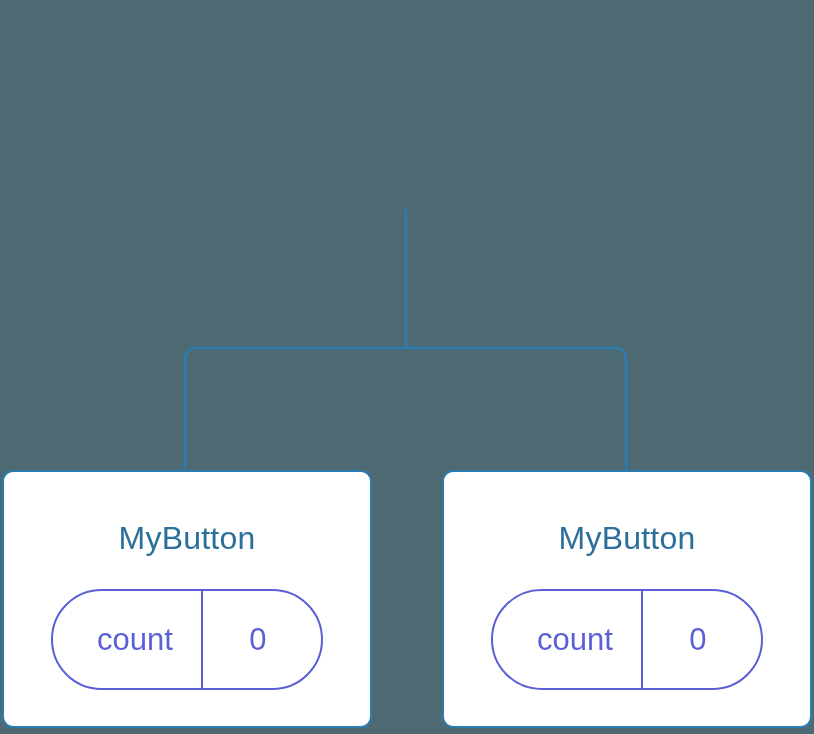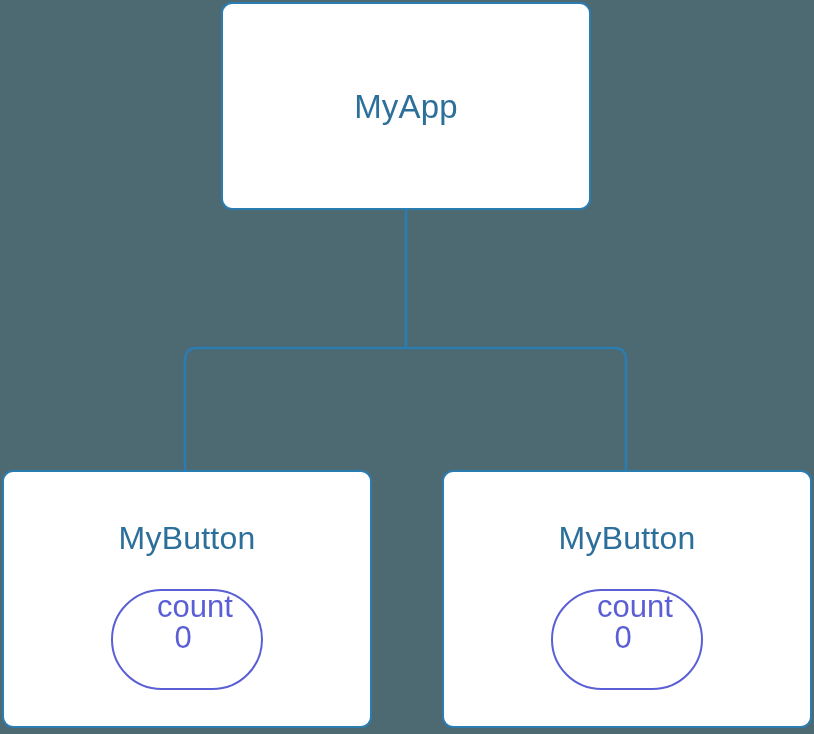--- a/index.html
+++ b/index.html
@@ -81,21 +81,20 @@
   .state-pill {
     margin-top: 35px;
     height: 101px;
     display: flex;
     align-items: stretch;
     border: 2px solid #5b5fd6;
     border-radius: 52px;
     box-sizing: border-box;
     background: #ffffff;
     overflow: hidden;
-    flex-direction: column;
   }
   .pill-key {
     display: flex;
     align-items: center;
     justify-content: center;
     padding: 0 28px 0 44px;
     color: #5b5fd6;
     font-size: 31px;
     line-height: 1;
     white-space: nowrap;
@@ -124,23 +123,20 @@
 
   <svg id="connectors" viewBox="0 0 814 734" xmlns="http://www.w3.org/2000/svg">
 
     <path d="M 406 209 L 406 348" fill="none" stroke="#2b7cb0" stroke-width="2.6" stroke-linecap="butt"></path>
 
     <path d="M 406 348 L 197 348 Q 185 348 185 360 L 185 470" fill="none" stroke="#2b7cb0" stroke-width="2.6" stroke-linecap="butt" stroke-linejoin="round"></path>
 
     <path d="M 406 348 L 614 348 Q 626 348 626 360 L 626 470" fill="none" stroke="#2b7cb0" stroke-width="2.6" stroke-linecap="butt" stroke-linejoin="round"></path>
   </svg>
 
-  <div class="node node-root">
-    <span class="node-title">MyApp</span>
-  </div>
 
   <div class="node node-child left">
     <span class="node-title">MyButton</span>
     <div class="state-pill">
       <span class="pill-key">count</span>
       <span class="pill-divider"></span>
       <span class="pill-value">0</span>
     </div>
   </div>
 

